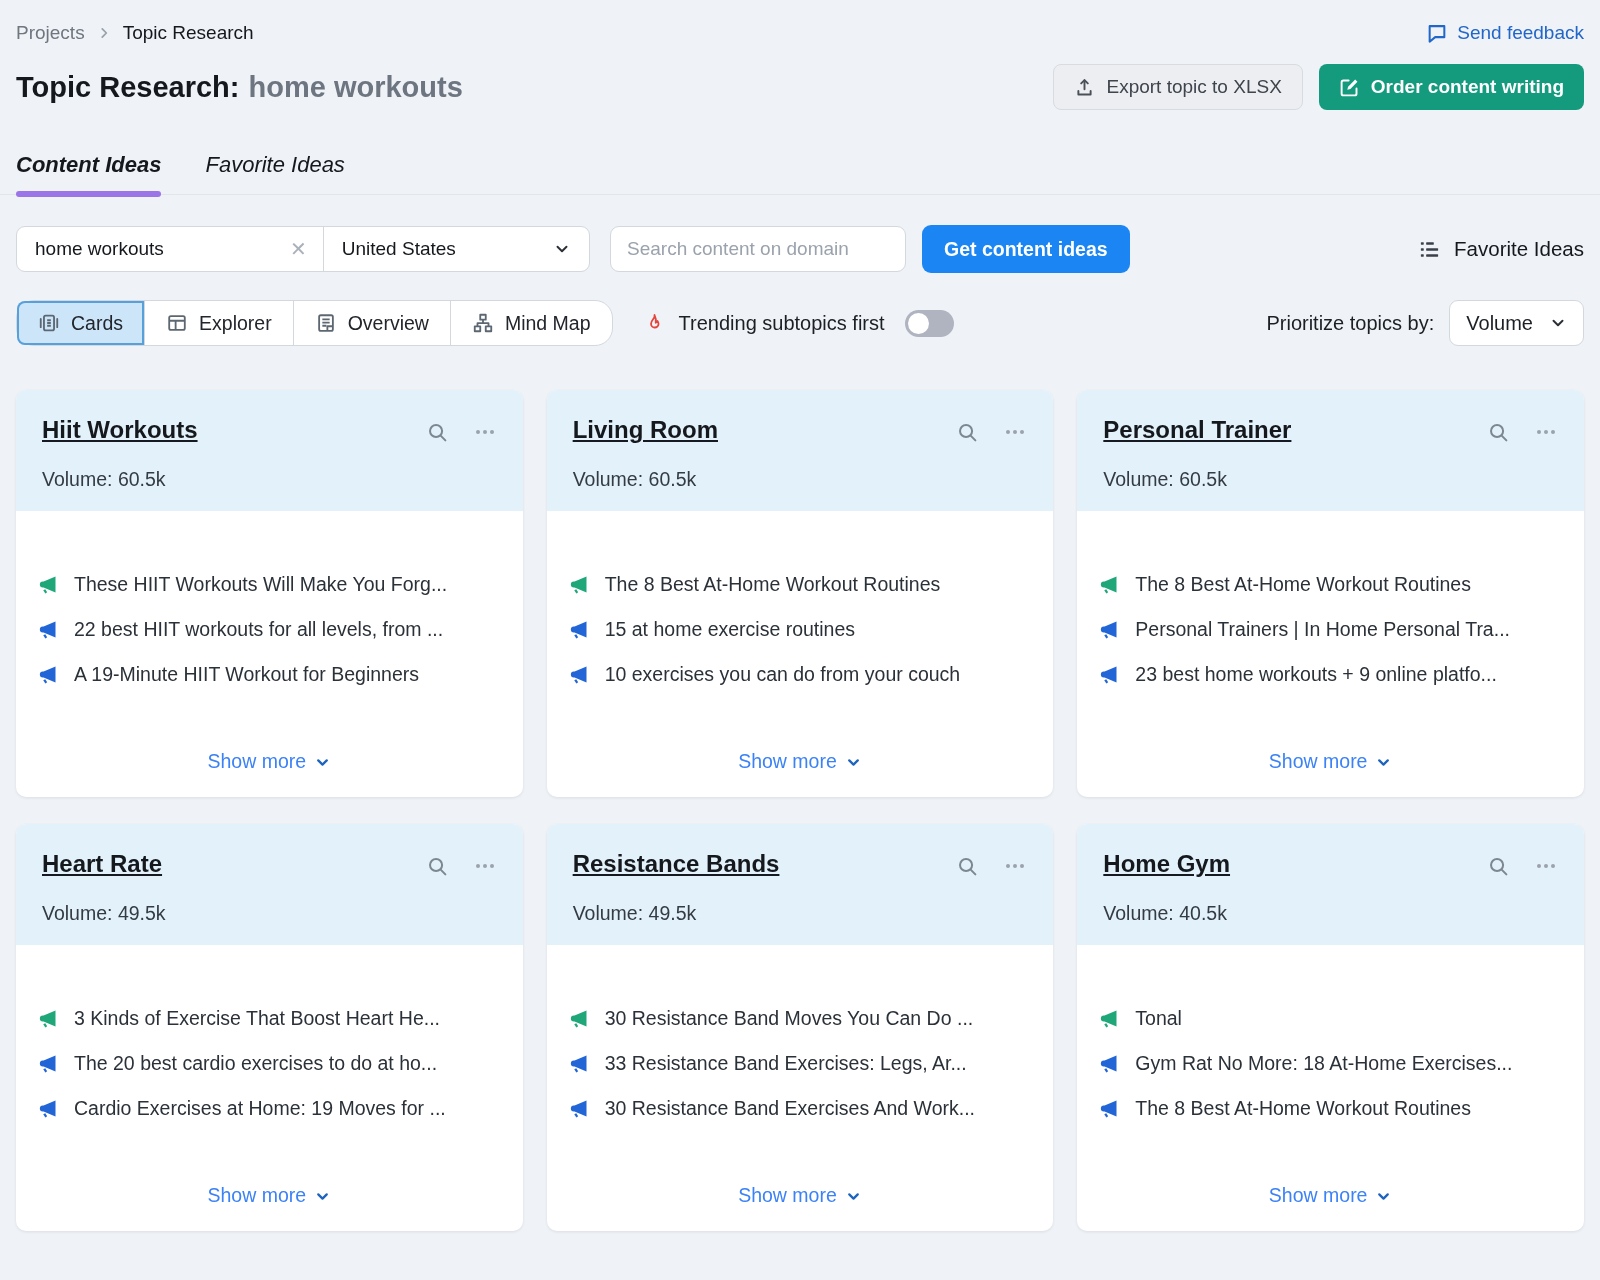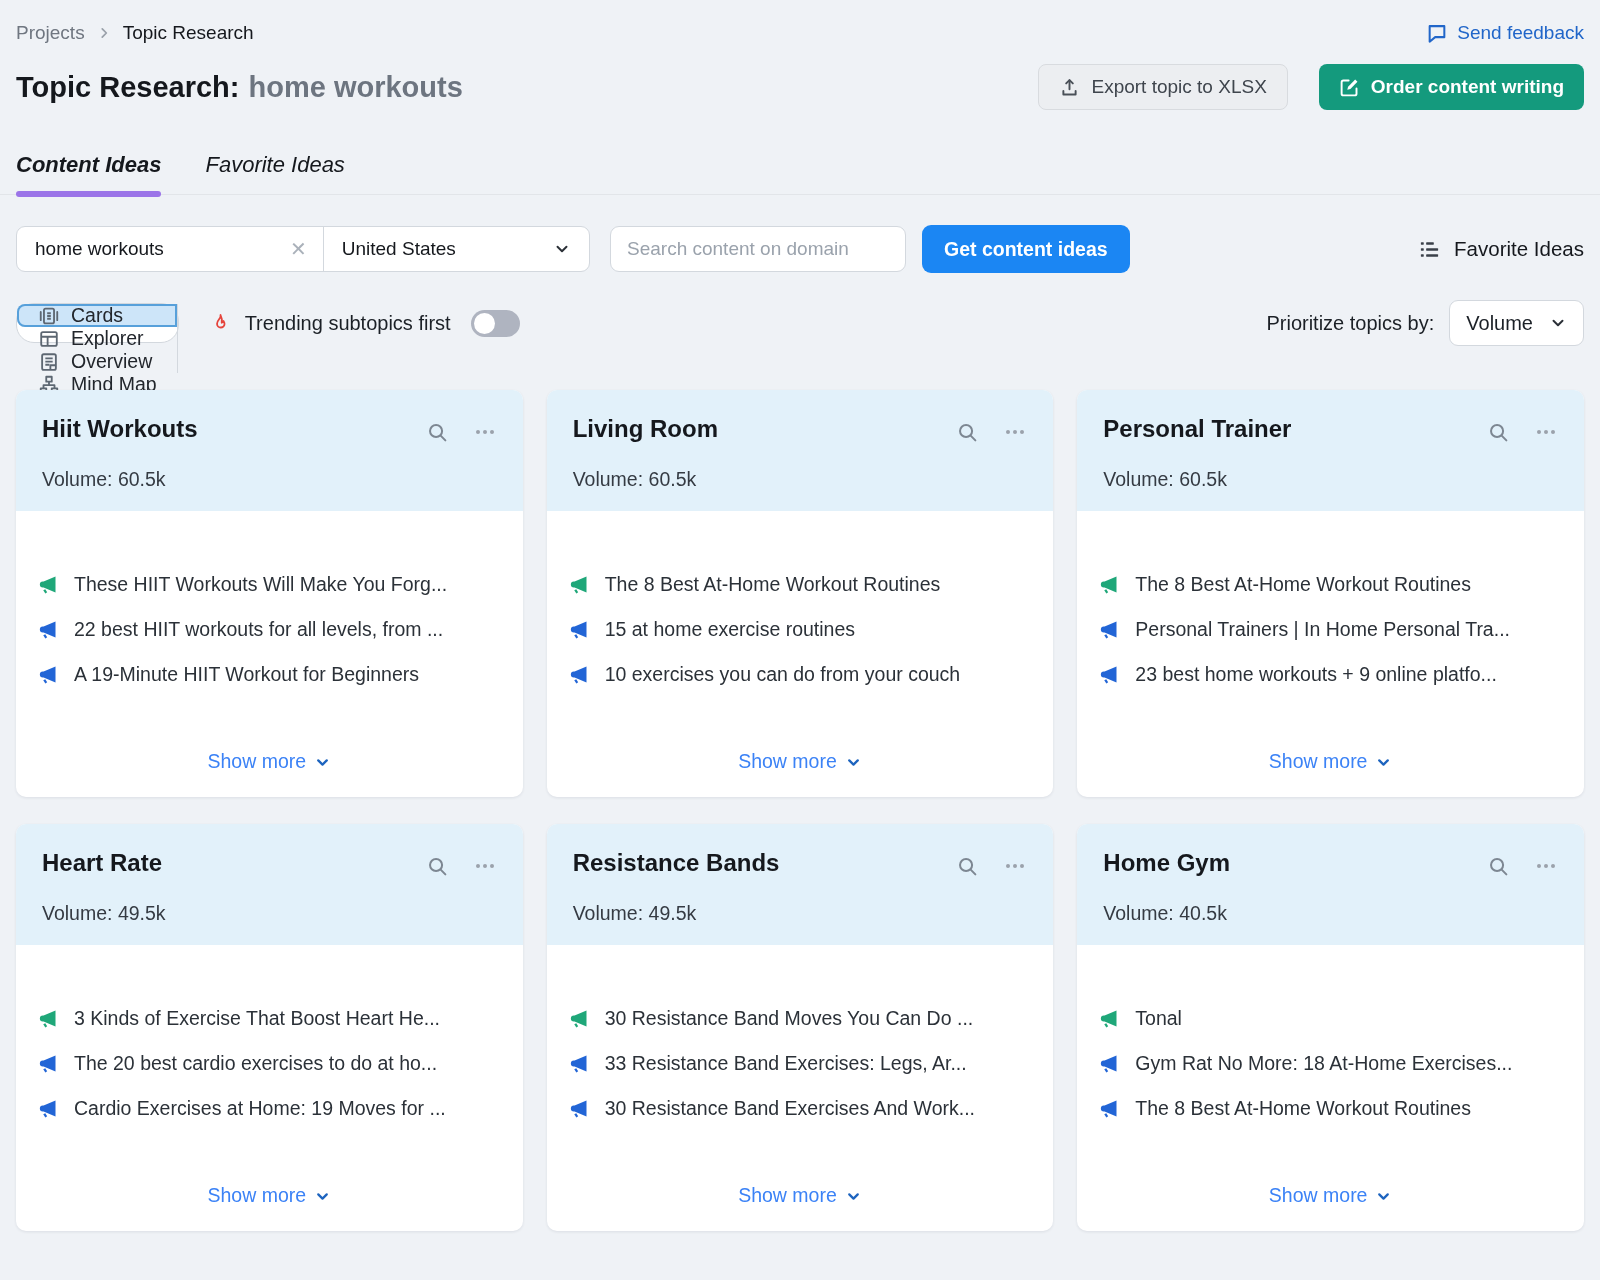--- a/index.html
+++ b/index.html
@@ -18,21 +18,21 @@
   .breadcrumb { display:flex; align-items:center; gap:12px; font-size:19px; }
   .crumb-gray { color:#6f7680; }
   .crumb-dark { color:#15181d; }
   .crumb-sep { color:#9aa1aa; display:flex; }
   .send-feedback { display:flex; align-items:center; gap:9px; color:#2166c9; font-size:19px; cursor:pointer; }
 
   
   .row-title { display:flex; justify-content:space-between; align-items:center; margin-top:20px; }
   .page-title { font-size:29px; font-weight:700; color:#15181d; }
   .page-title .query { color:#6d7580; margin-left:9px; }
-  .title-actions { display:flex; gap:31px; }
+  .title-actions { display:flex; gap:16px; }
   .btn { height:46px; border-radius:8px; display:flex; align-items:center; gap:11px; padding:0 20px; font-size:19px; cursor:pointer; border:none; }
   .btn-export { background:#eceef1; border:1px solid #d8dbdf; color:#3f454d; }
   .btn-order { background:#149a7d; color:#ffffff; font-weight:600; }
 
   
   .tabs-wrap { margin:42px -16px 0; padding:0 16px; border-bottom:1px solid #e2e5e9; display:flex; gap:44px;font-style:italic; }
   .tab { font-size:22px; padding-bottom:16px; color:#15181d; position:relative; cursor:pointer; }
   .tab.active { font-weight:700; }
   .tab.inactive { font-weight:400; }
   .tab.active::after { content:""; position:absolute; left:0; right:0; bottom:-3px; height:6px; border-radius:3px; background:#9b74e8; }
@@ -45,36 +45,36 @@
   .query-input { border:none; outline:none; flex:1; font-size:19px; color:#15181d; font-family:inherit; min-width:0; background:transparent; }
   .clear-x { color:#aab1ba; font-size:20px; cursor:pointer; padding-left:8px; }
   .country-select { flex:1; display:flex; align-items:center; justify-content:space-between; padding:0 18px; font-size:19px; color:#15181d; cursor:pointer; }
   .domain-input { margin-left:20px; width:296px; height:46px; background:#fff; border:1px solid #d3d8de; border-radius:9px; padding:0 16px; font-size:19px; color:#15181d; font-family:inherit; outline:none; }
   .domain-input::placeholder { color:#9aa2ac; }
   .btn-get { margin-left:16px; height:48px; background:#1b86f3; color:#fff; border-radius:9px; font-size:19.5px; font-weight:600; padding:0 22px; border:none; cursor:pointer; }
   .fav-ideas { margin-left:auto; display:flex; align-items:center; gap:13px; font-size:20.5px; color:#15181d; cursor:pointer; }
 
   
   .row-toolbar { margin-top:27px; display:flex; align-items:center; }
-  .segmented { display:flex; background:#fff; border:1px solid #d3d8de; border-radius:18px; height:40px;flex-direction:column; }
+  .segmented { display:flex; background:#fff; border:1px solid #d3d8de; border-radius:18px; height:46px; }
   .segment { display:flex; align-items:center; gap:11px; padding:0 21px; font-size:19.5px; color:#22262c; border-right:1px solid #d3d8de; cursor:pointer; }
   .segment:last-child { border-right:none; }
   .segment.active { background:#cde5f9; box-shadow:inset 0 0 0 2px #57a0da; border-radius:8px 0 0 8px; }
   .seg-icon { color:#5d6772; display:flex; }
   .trending { display:flex; align-items:center; gap:13px; margin-left:30px; font-size:20px; color:#1b2026; }
   .toggle { width:49px; height:27px; border-radius:14px; background:#afb4c0; position:relative; margin-left:7px; cursor:pointer; }
   .toggle .knob { position:absolute; width:21px; height:21px; border-radius:50%; background:#fff; top:3px; left:3px; }
   .prioritize { margin-left:auto; display:flex; align-items:center; gap:15px; font-size:20px; color:#1b2026; }
   .volume-select { height:46px; background:#fff; border:1px solid #d3d8de; border-radius:9px; display:flex; align-items:center; gap:16px; padding:0 16px; font-size:20px; cursor:pointer; }
 
   
   .cards-grid { margin-top:44px; display:grid; grid-template-columns:repeat(3,1fr); gap:27px 24px; padding-bottom:46px; }
   .card { background:#fff; border-radius:10px; height:407px; display:flex; flex-direction:column; box-shadow:0 1px 3px rgba(25,35,50,.09); }
   .card-header { background:#e2f1fa; border-radius:10px 10px 0 0; padding:25px 26px 0; height:121px; flex:none; }
-  .card-header-top { display:flex; justify-content:space-between; align-items:flex-start; }
+  .card-header-top { display:flex; justify-content:space-between; align-items:flex-end;text-decoration:underline; }
   .card-title { font-size:24px; font-weight:700; color:#15181d; }
   .card-icons { display:flex; gap:24px; align-items:center; color:#7d8792; padding-top:5px; }
   .card-icons .ic { cursor:pointer; display:flex; }
   .card-volume { margin-top:24px; font-size:19.5px; color:#353b43; }
   .card-body { padding:57px 22px 0; flex:1; display:flex; flex-direction:column; overflow:hidden; }
   .idea-item { display:flex; gap:15px; align-items:center; height:32px; margin-bottom:13px; }
   .idea-item .mega { flex:none; display:flex; }
   .mega.green { color:#1fa779; }
   .mega.blue { color:#2265d6; }
   .idea-text { font-size:19.5px; color:#2b3138; white-space:nowrap; overflow:hidden; }

